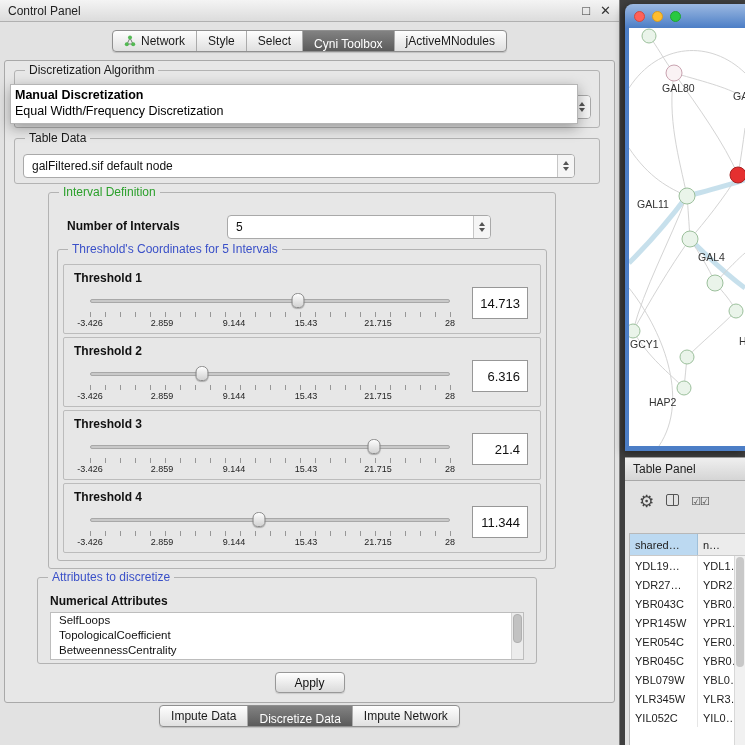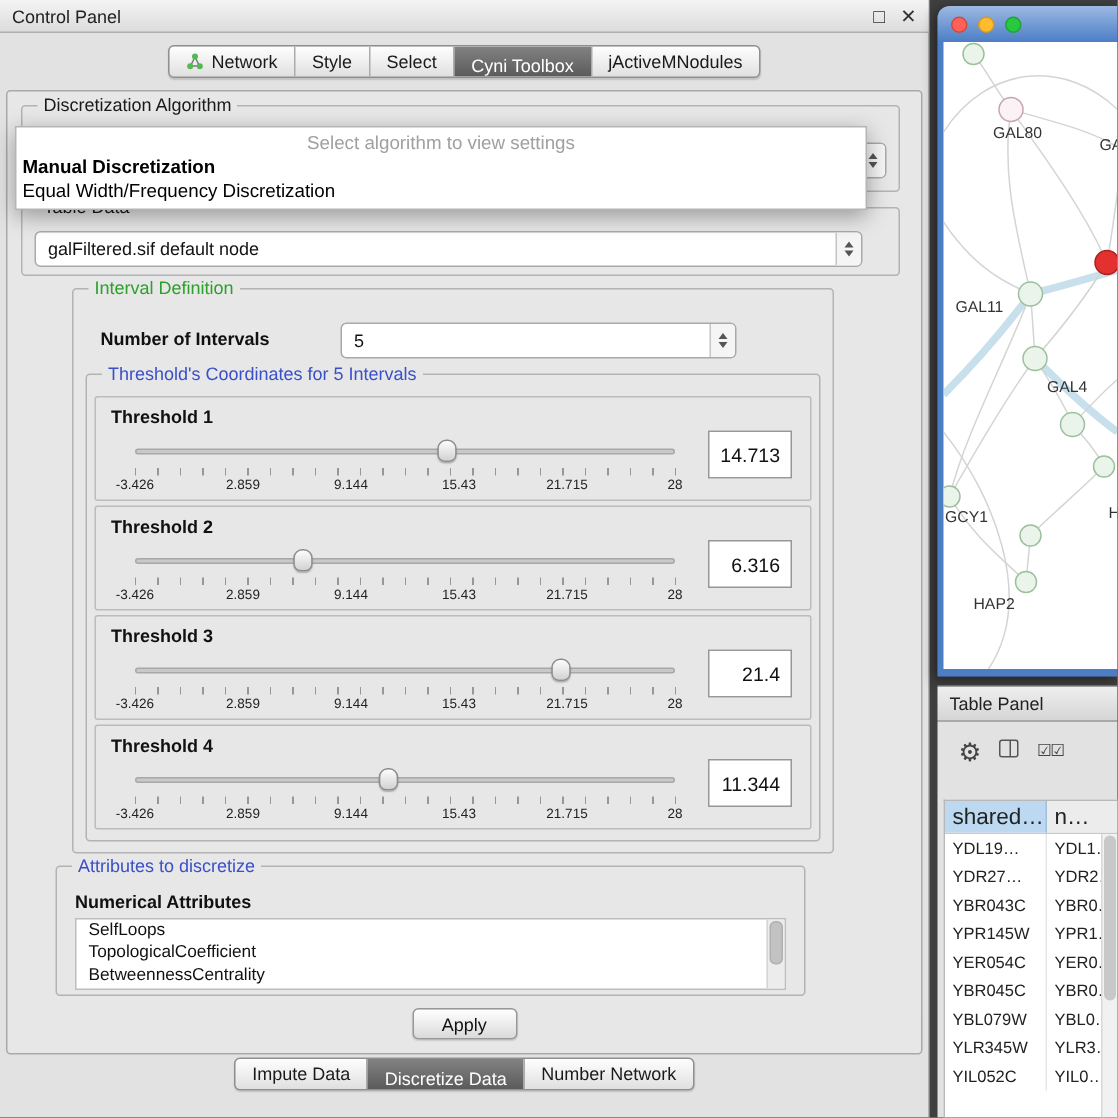--- a/index.html
+++ b/index.html
@@ -108,21 +108,21 @@
   .tp-body{position:absolute;left:625px;top:481px;width:120px;bottom:0;background:#e2e2e2;}
   .tp-toolbar{height:40px;display:flex;align-items:center;gap:12px;padding-left:14px;}
   .tp-icon{color:#444;cursor:default;line-height:1;}
   .gear{font-size:17px;}
   .colbox{display:inline-block;width:13px;height:12px;border:1.5px solid #555;border-radius:2px;position:relative;}
   .colbox::after{content:"";position:absolute;left:50%;top:0;bottom:0;width:1.5px;background:#555;}
   .checks{font-size:11px;letter-spacing:-1px;}
   .tp-table{position:absolute;left:4px;right:0;top:52px;bottom:0;background:#fff;
     border:1px solid #b8b8b8;border-right:none;border-bottom:none;overflow:hidden;}
   .tp-header{display:flex;height:22px;border-bottom:1px solid #c9c9c9;}
-  .tp-hcell{font-size:15px;display:flex;align-items:center;padding-left:5px;color:#222;}
+  .tp-hcell{font-size:11px;display:flex;align-items:center;padding-left:5px;color:#222;}
   .tp-hcell.c1{width:68px;background:var(--c-header_blue);border-right:1px solid #9fc0da;}
   .tp-hcell.c2{flex:1;background:#ececec;}
   .tp-row{display:flex;height:19px;align-items:center;font-size:11px;color:#222;}
   .tp-cell1{width:68px;padding-left:5px;border-right:1px solid #e6e6e6;overflow:hidden;white-space:nowrap;height:100%;display:flex;align-items:center;}
   .tp-cell2{flex:1;padding-left:5px;overflow:hidden;white-space:nowrap;}
   .tp-scrollbar{position:absolute;right:0;top:22px;bottom:0;width:11px;background:#f1f1f1;border-left:1px solid #d8d8d8;}
   .tp-thumb{margin:1px;height:58%;background:#c8c8c8;border-radius:5px;}
 </style>
 </head>
 <body>
@@ -295,27 +295,26 @@
 
   <div class="cp-bottom">
     <div class="seg" id="bottom-tabs">
         <div class="seg-item">
           <span>Impute Data</span>
         </div>
         <div class="seg-item selected">
           <span>Discretize Data</span>
         </div>
         <div class="seg-item">
-          <span>Number Network</span>
+          <span>Impute Network</span>
         </div>
       </div>
   </div>
 
   <div class="popup">
-    <div class="popup-placeholder">Select algorithm to view settings</div>
     <div id="popup-items">
         <div class="popup-item bold">Manual Discretization</div>
         <div class="popup-item">Equal Width/Frequency Discretization</div>
       </div>
   </div>
 </div>
 
 <div class="net-window">
   <div class="net-titlebar">
     <span class="tl tl-red"></span>

